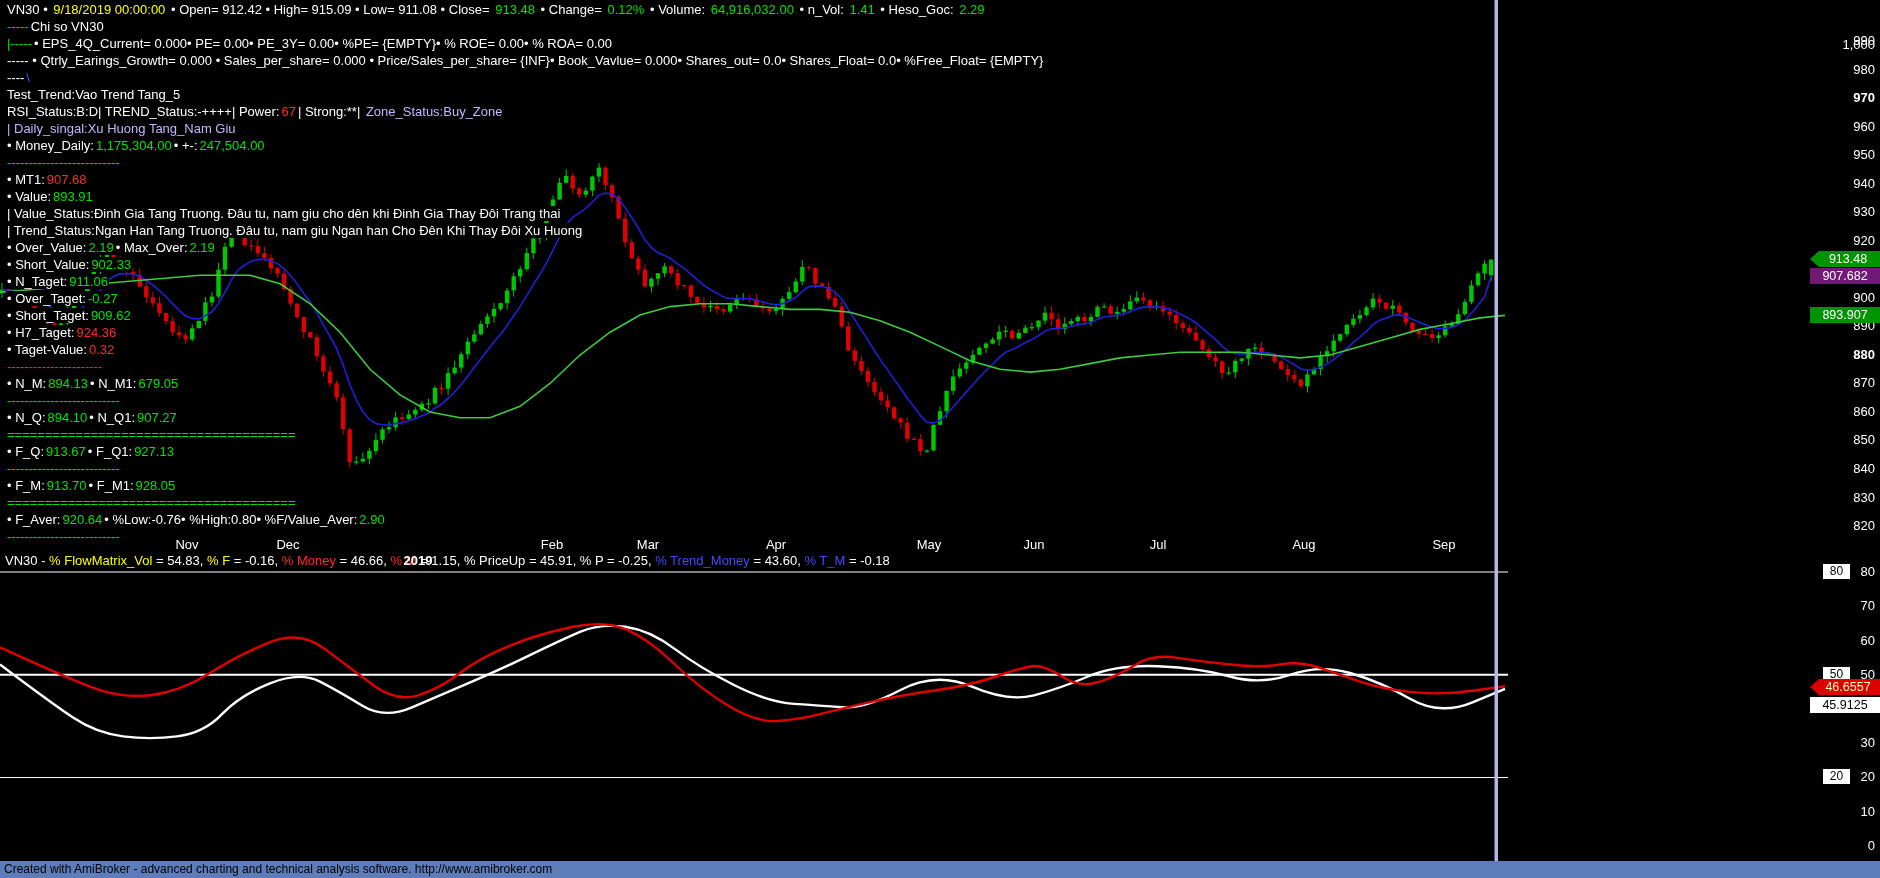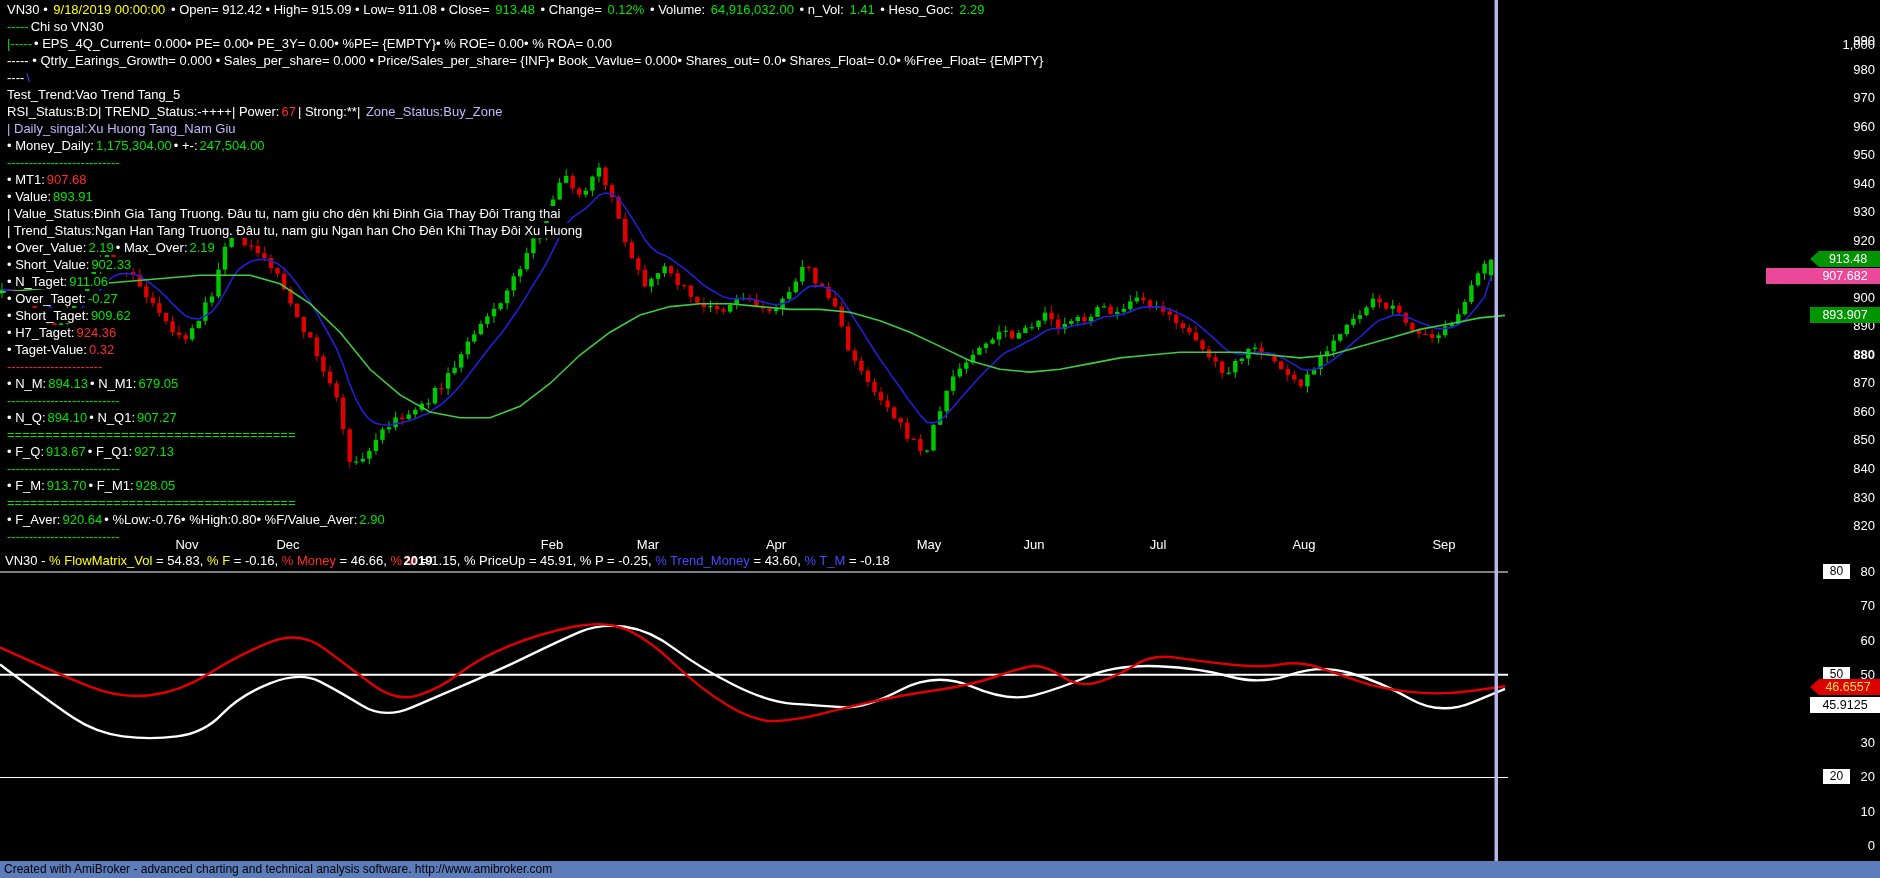--- a/index.html
+++ b/index.html
@@ -543,21 +543,21 @@
     <div class="xlabel" style="left: 648px;">Mar</div>
     <div class="xlabel" style="left: 776px;">Apr</div>
     <div class="xlabel" style="left: 929px;">May</div>
     <div class="xlabel" style="left: 1034px;">Jun</div>
     <div class="xlabel" style="left: 1158px;">Jul</div>
     <div class="xlabel" style="left: 1304px;">Aug</div>
     <div class="xlabel" style="left: 1444px;">Sep</div>
     <div class="tick" style="top: 5px; margin-top: 32px;">1,000</div>
     <div class="tick" style="top: 33px;">990</div>
     <div class="tick" style="top: 62px;">980</div>
-    <div class="tick" style="top: 90px;">970</div>
+    <div class="tick" style="top: 90px; font-weight: bold;">970</div>
     <div class="tick" style="top: 119px;">960</div>
     <div class="tick" style="top: 147px;">950</div>
     <div class="tick" style="top: 176px;">940</div>
     <div class="tick" style="top: 204px;">930</div>
     <div class="tick" style="top: 233px;">920</div>
     <div class="tick" style="top: 290px;">900</div>
     <div class="tick" style="top: 318px;">890</div>
     <div class="tick" style="top: 347px; font-weight: bold;">880</div>
     <div class="tick" style="top: 375px;">870</div>
     <div class="tick" style="top: 404px;">860</div>
@@ -571,21 +571,21 @@
     <div class="tick" style="top: 667px;">50</div>
     <div class="tick" style="top: 701px;">40</div>
     <div class="tick" style="top: 735px;">30</div>
     <div class="tick" style="top: 769px;">20</div>
     <div class="tick" style="top: 804px;">10</div>
     <div class="tick" style="top: 838px;">0</div>
     <div class="lvlbox" style="top: 564px;">80</div>
     <div class="lvlbox" style="top: 667px;">50</div>
     <div class="lvlbox" style="top: 769px;">20</div>
     <div class="tag arrow" style="top: 251px; background: rgb(0, 148, 0); color: rgb(255, 255, 255);">913.48</div>
-    <div class="tag" style="top: 268px; background: #ec4899; color: rgb(255, 255, 255); padding-left: 44px;">907.682</div>
+    <div class="tag" style="top: 268px; background: #701a75; color: rgb(255, 255, 255);">907.682</div>
     <div class="tag" style="top: 307px; background: rgb(0, 148, 0); color: rgb(255, 255, 255);">893.907</div>
-    <div class="tag arrow" style="top: 679px; background: rgb(221, 0, 0); color: #fde047;">46.6557</div>
+    <div class="tag arrow" style="top: 679px; background: rgb(221, 0, 0); color: #fef9c3;">46.6557</div>
     <div class="tag" style="top: 697px; background: rgb(255, 255, 255); color: rgb(0, 0, 0);">45.9125</div>
   </div>
 
 <div id="statusbar">
   <span>Created with AmiBroker - advanced charting and technical analysis software. http://www.amibroker.com</span>
 </div>
 
 </body></html>

